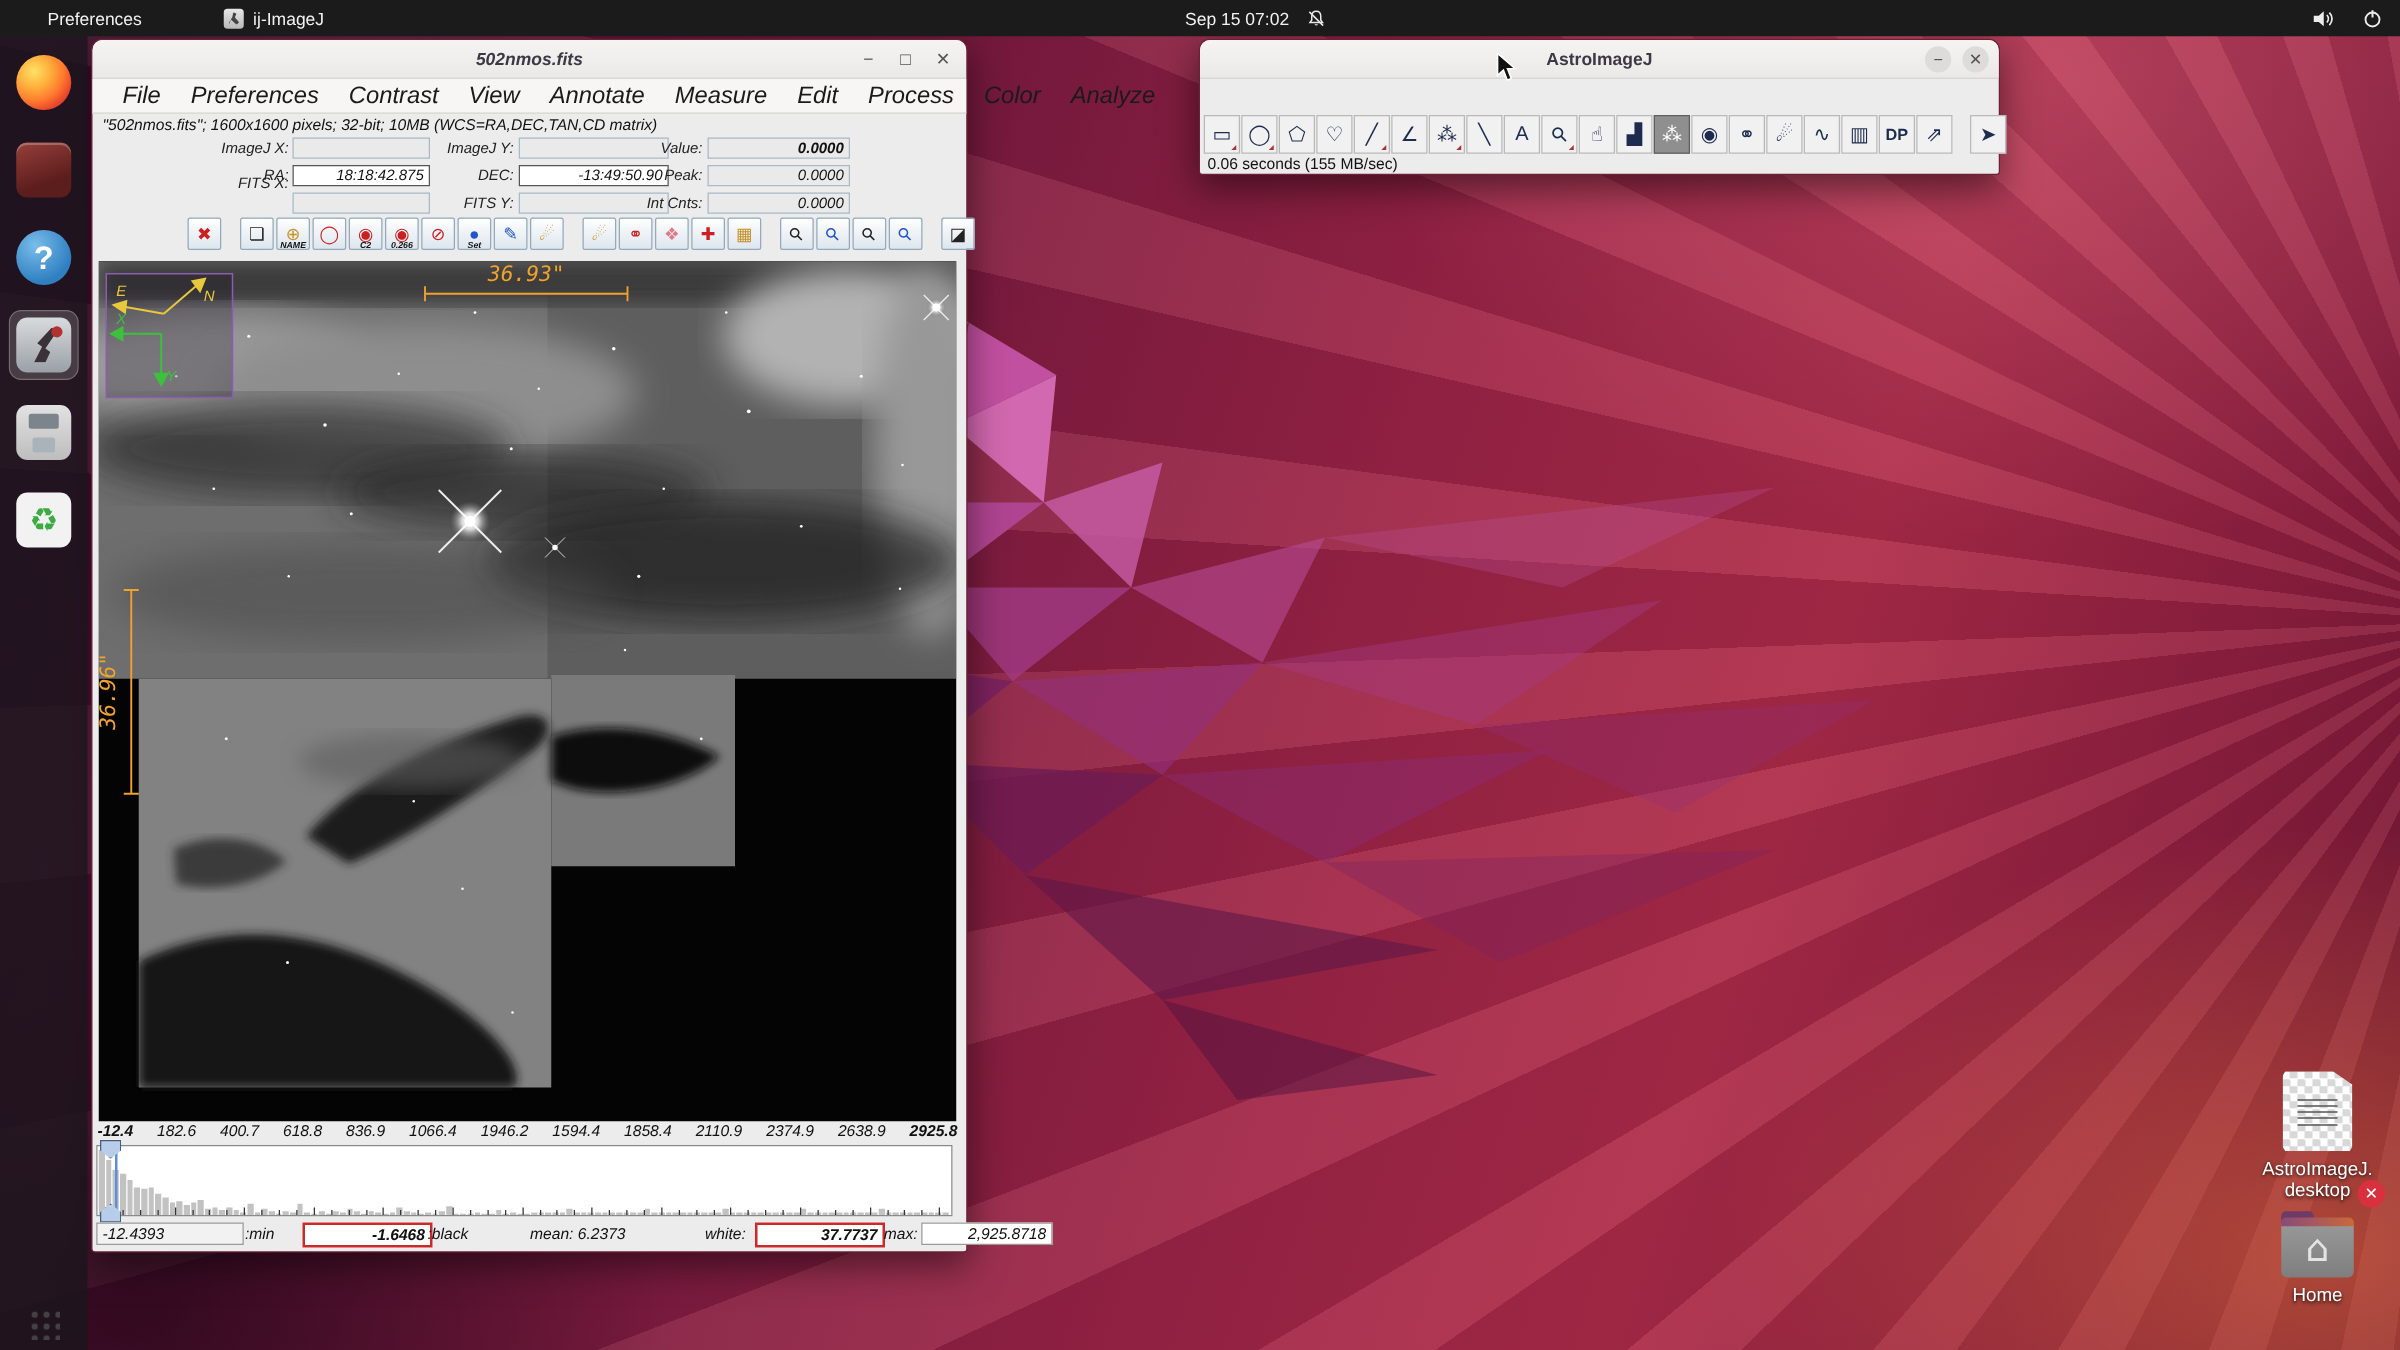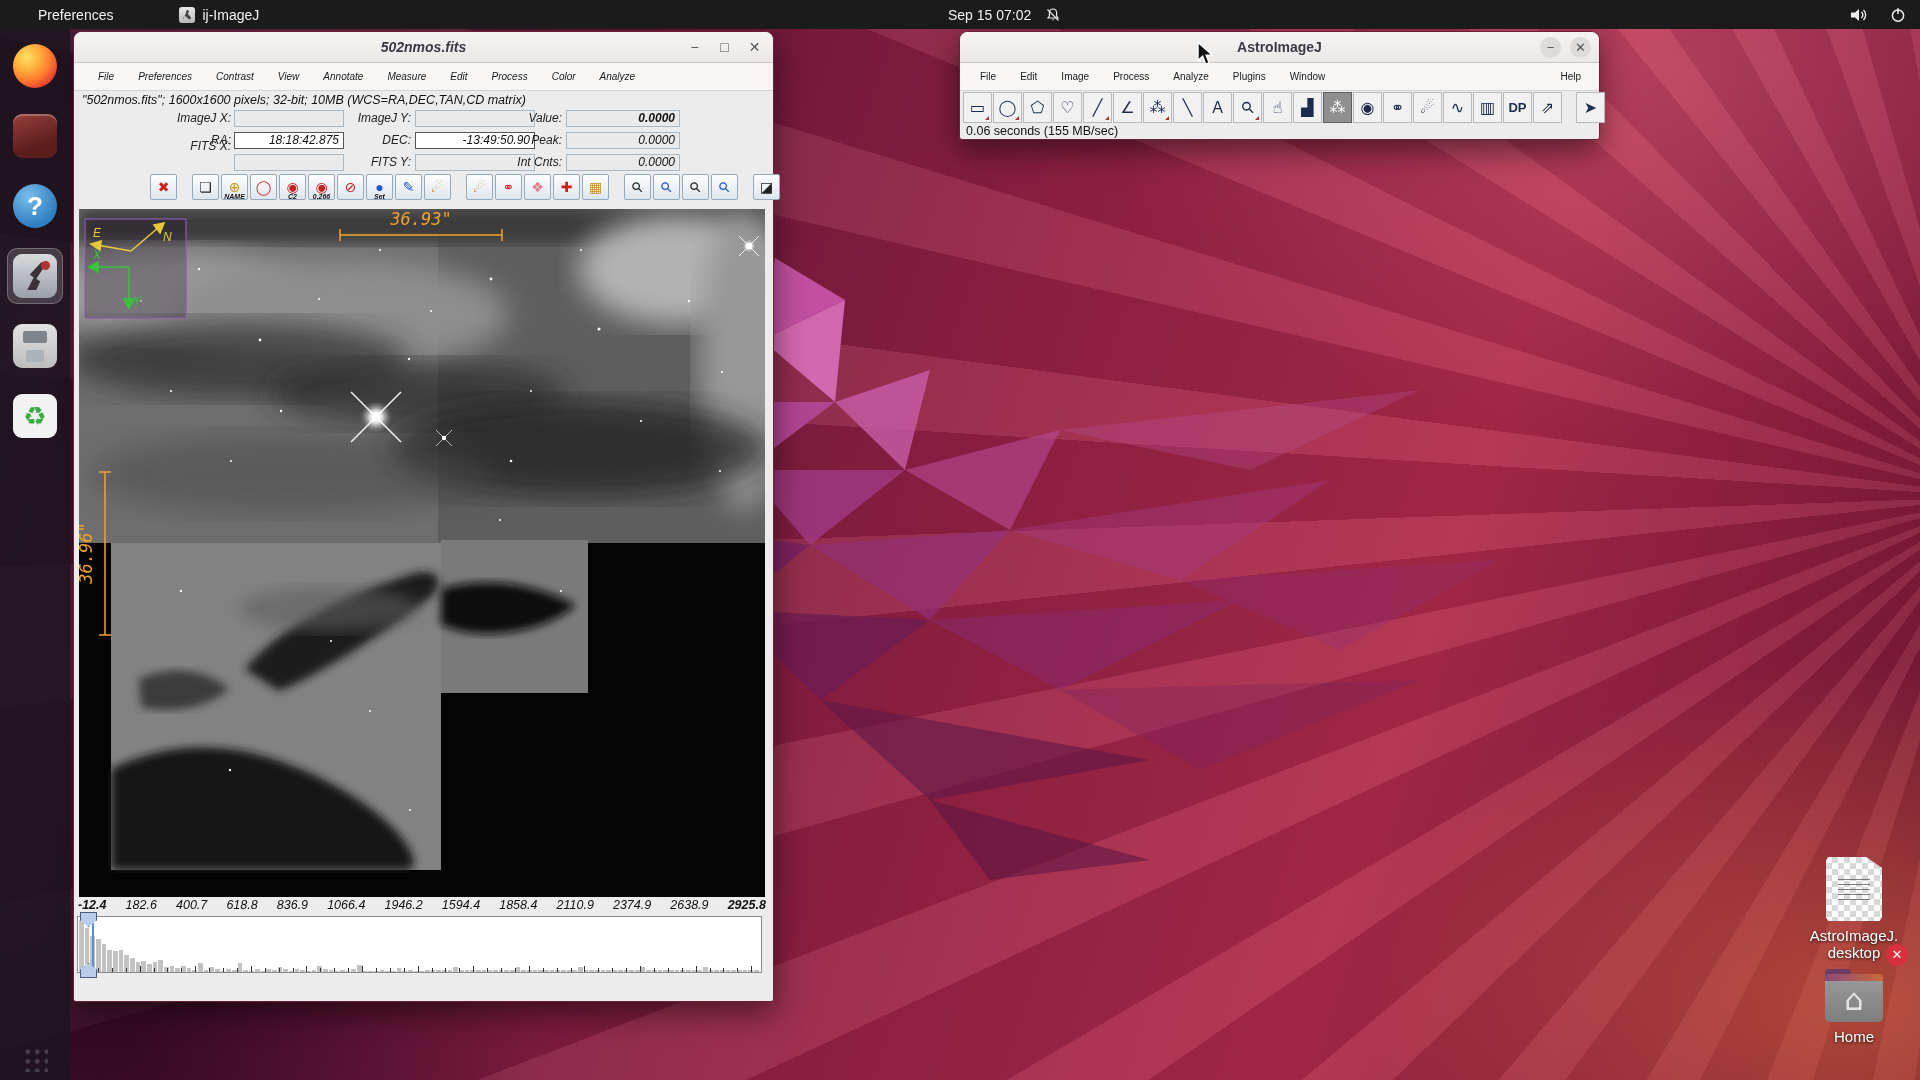--- a/index.html
+++ b/index.html
@@ -66,21 +66,21 @@
   .window{position:absolute;background:#ececec;border:1px solid #6d2138;border-radius:9px 9px 3px 3px;
     box-shadow:0 10px 30px rgba(0,0,0,.5);z-index:20;}
   .titlebar{height:30px;background:linear-gradient(#f6f4f3,#ebe9e7);border-bottom:1px solid #c9c5c1;
     border-radius:8px 8px 0 0;position:relative;display:flex;align-items:center;justify-content:center;}
   .titlebar .title{font-weight:bold;font-size:14px;color:#3d3846;}
   .tb-btns{position:absolute;right:8px;top:0;height:30px;display:flex;align-items:center;gap:9px;}
   .tb-btn{width:21px;height:21px;border-radius:50%;background:#dedcda;color:#555;display:flex;align-items:center;
     justify-content:center;font-size:13px;line-height:1;}
   .tb-btn.flat{background:transparent;font-size:14px;}
   .menubar{height:27px;background:#f7f6f5;border-bottom:1px solid #d5d2cf;display:flex;align-items:center;
-    font-size:10px;color:#1a1a1a;padding-left:12px;}
+    font-size:19px;color:#1a1a1a;padding-left:12px;}
   .menu-item{padding:3px 12px;}
   
   #fitswin{left:73px;top:31px;width:699px;height:969px;font-style:italic;}
   #fits-info{position:absolute;left:0;top:58px;width:100%;font-size:12.5px;color:#111;padding:3px 0 0 8px;}
   .f-lbl{position:absolute;height:17px;font-size:12px;color:#222;text-align:right;line-height:17px;}
   .f-inp{position:absolute;height:15px;font-size:12px;line-height:15px;background:#eaeaea;border:1px solid #a8bac8;
     color:#111;padding:0 4px;overflow:hidden;white-space:nowrap;}
   .f-inp.white{background:#fff;border:1px solid #555;text-align:right;}
   .f-inp.num{text-align:right;}
   .f-inp.bold{font-weight:bold;}
@@ -659,35 +659,41 @@
           <div class="atick" style="left: 617.6px; height: 6px;"></div>
           <div class="atick" style="left: 631.5px;"></div>
           <div class="atick" style="left: 645.4px;"></div>
           <div class="atick" style="left: 659.3px;"></div>
           <div class="atick" style="left: 673.2px; height: 6px;"></div>
         </div>
     </div>
     <div class="slider-handle sh-top"></div>
     <div class="slider-handle sh-bot"></div>
 
+    <div id="stats-row">
+      <div class="s-inp" style="left:3px;width:108px;">-12.4393</div>
+      <span class="s-lbl" style="left:122px;">:min</span>
+      <div class="s-inp redbox" style="left:168px;width:92px;">-1.6468</div>
+      <span class="s-lbl" style="left:268px;">:black</span>
+      <span class="s-lbl" style="left:350px;">mean: 6.2373</span>
+      <span class="s-lbl" style="left:490px;">white:</span>
+      <div class="s-inp redbox" style="left:530px;width:92px;">37.7737</div>
+      <span class="s-lbl" style="left:633px;">max:</span>
+      <div class="s-inp plain" style="left:663px;width:95px;left:663px;">2,925.8718</div>
+    </div>
   </div>
 
   <div id="aijwin" class="window">
     <div class="titlebar">
       <span class="title">AstroImageJ</span>
       <span class="tb-btns">
         <span class="tb-btn">−</span>
         <span class="tb-btn">✕</span>
       </span>
     </div>
-    <div class="menubar" id="aij-menubar" style="display:flex;">
-      <span id="aij-menus"><span class="menu-item">File</span><span class="menu-item">Edit</span><span class="menu-item">Image</span><span class="menu-item">Process</span><span class="menu-item">Analyze</span><span class="menu-item">Plugins</span><span class="menu-item">Window</span></span>
-      <span class="spacer"></span>
-      <span class="menu-item" style="margin-right:6px;">Help</span>
-    </div>
     <div id="aij-toolbar">
         <div class="atool corner">
           <span class="g">▭</span>
         </div>
         <div class="atool corner">
           <span class="g">◯</span>
         </div>
         <div class="atool">
           <span class="g">⬠</span>
         </div>

